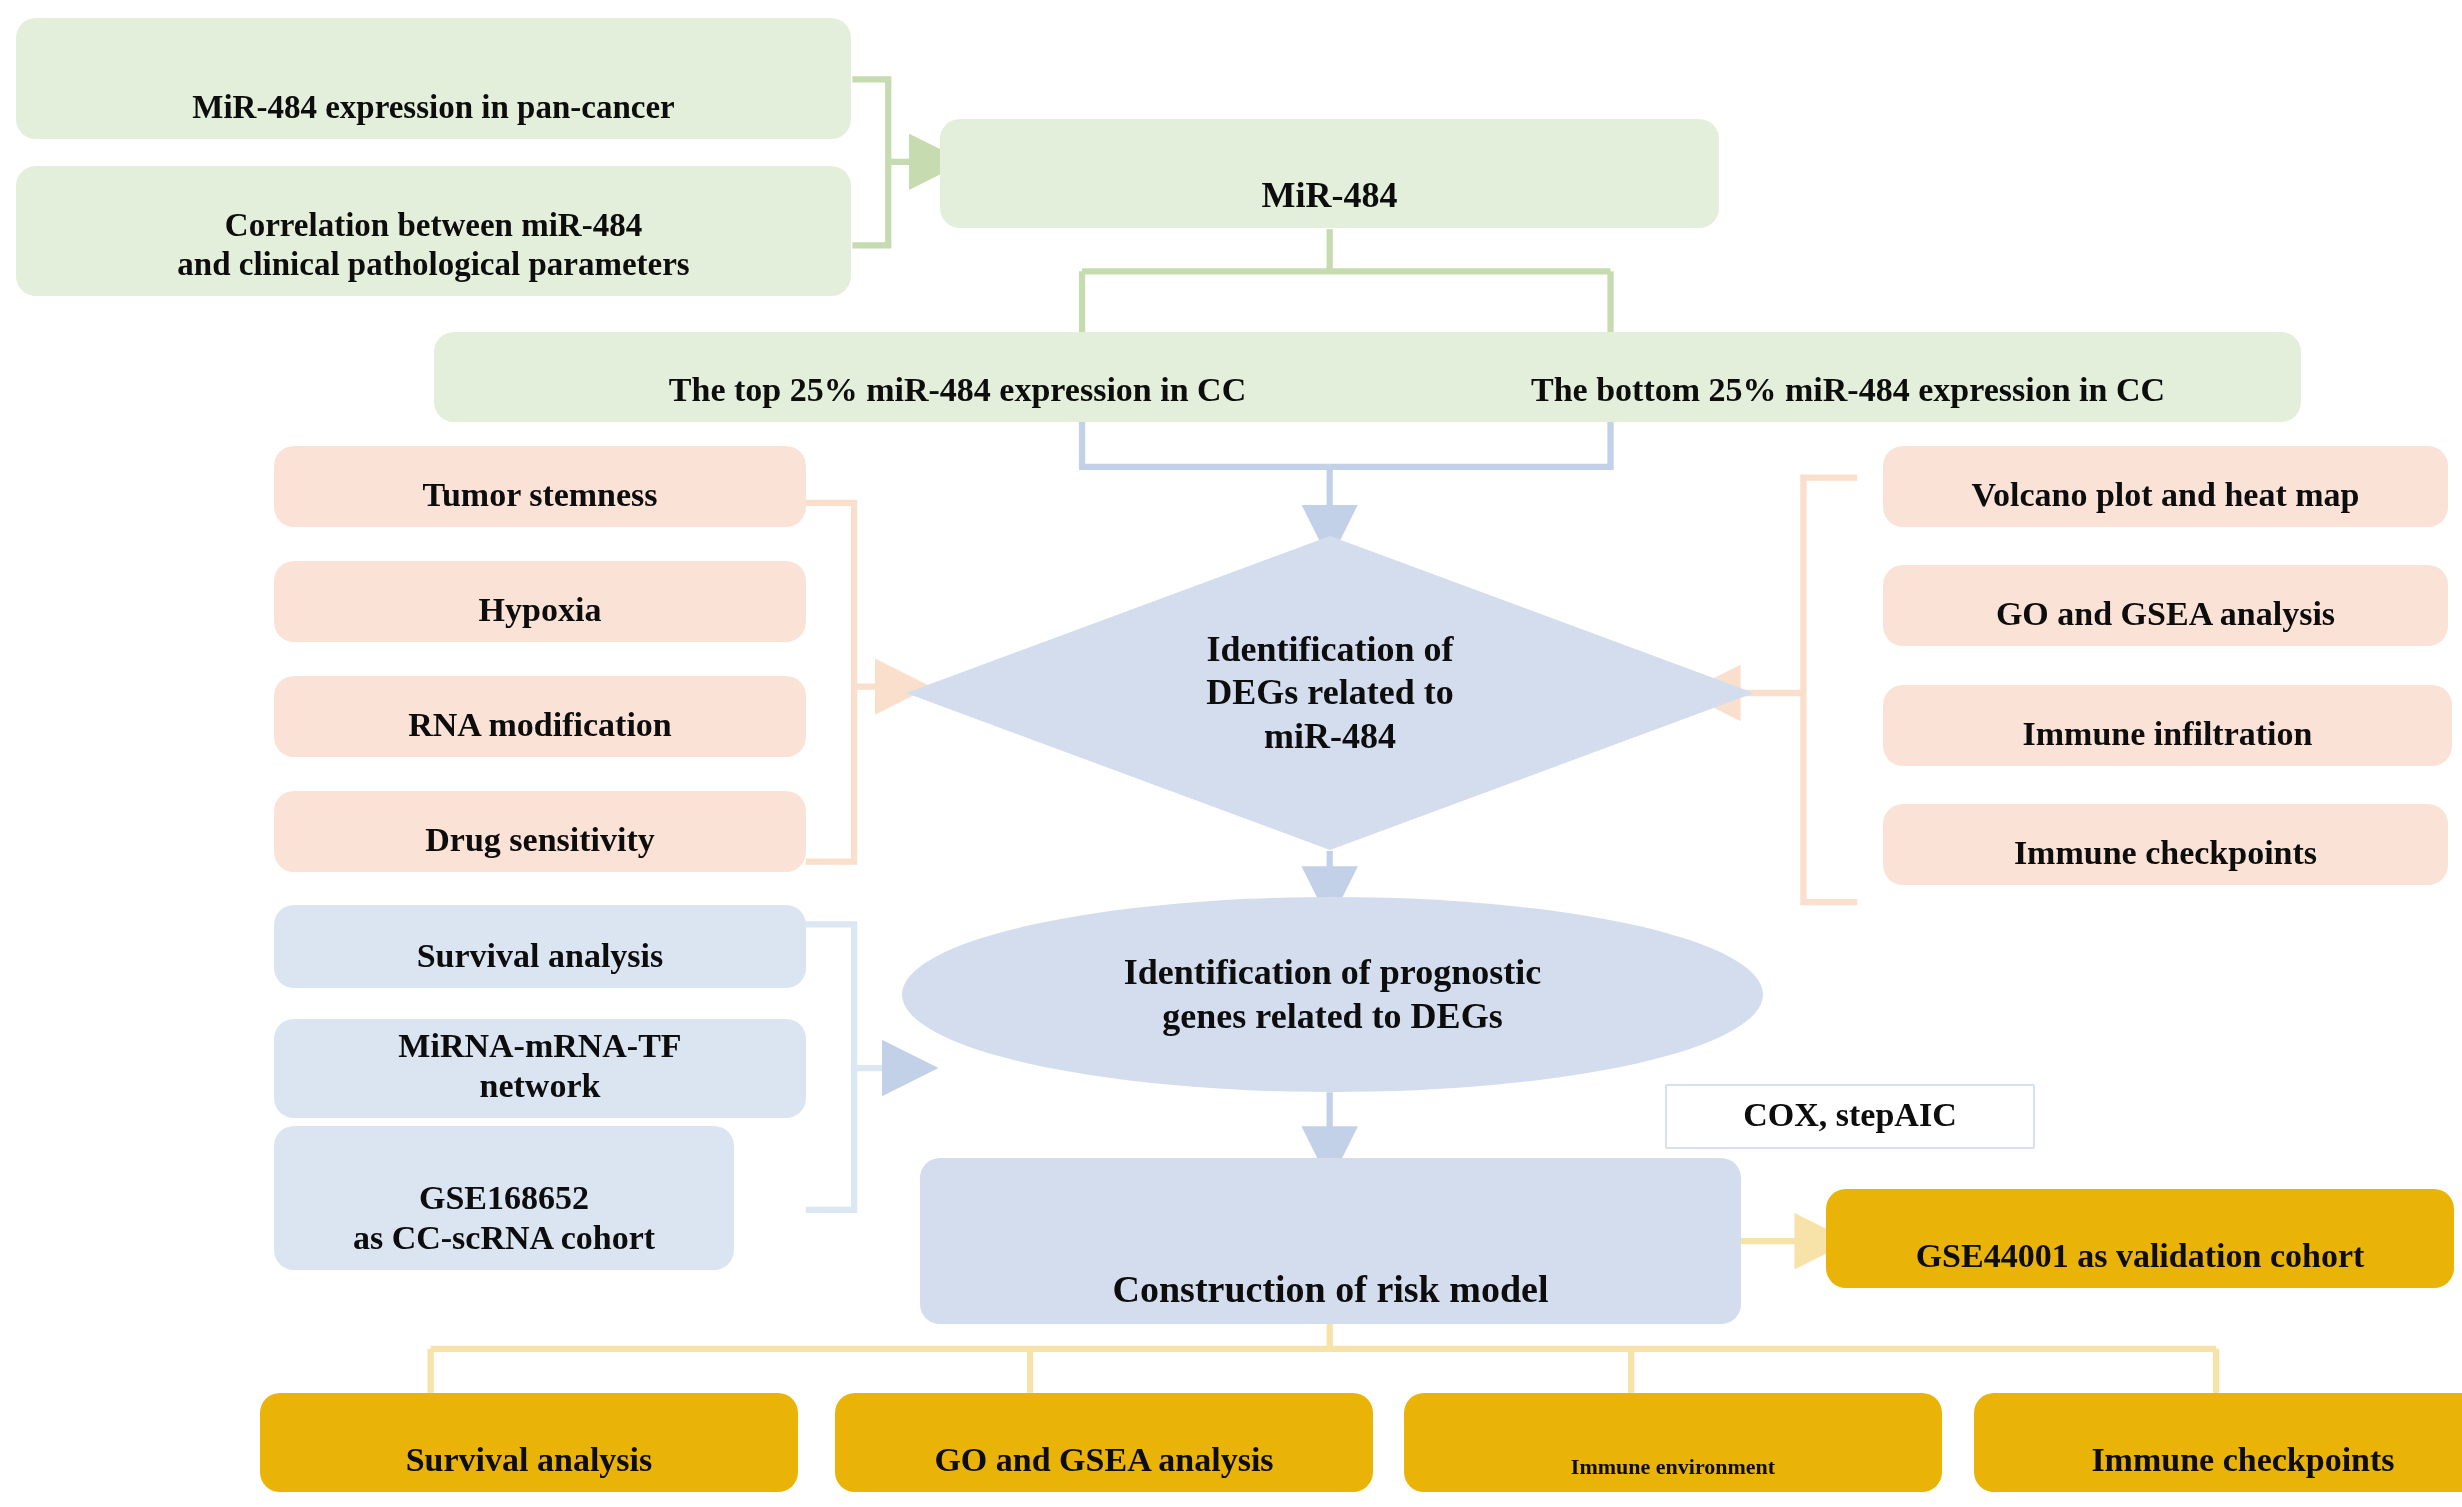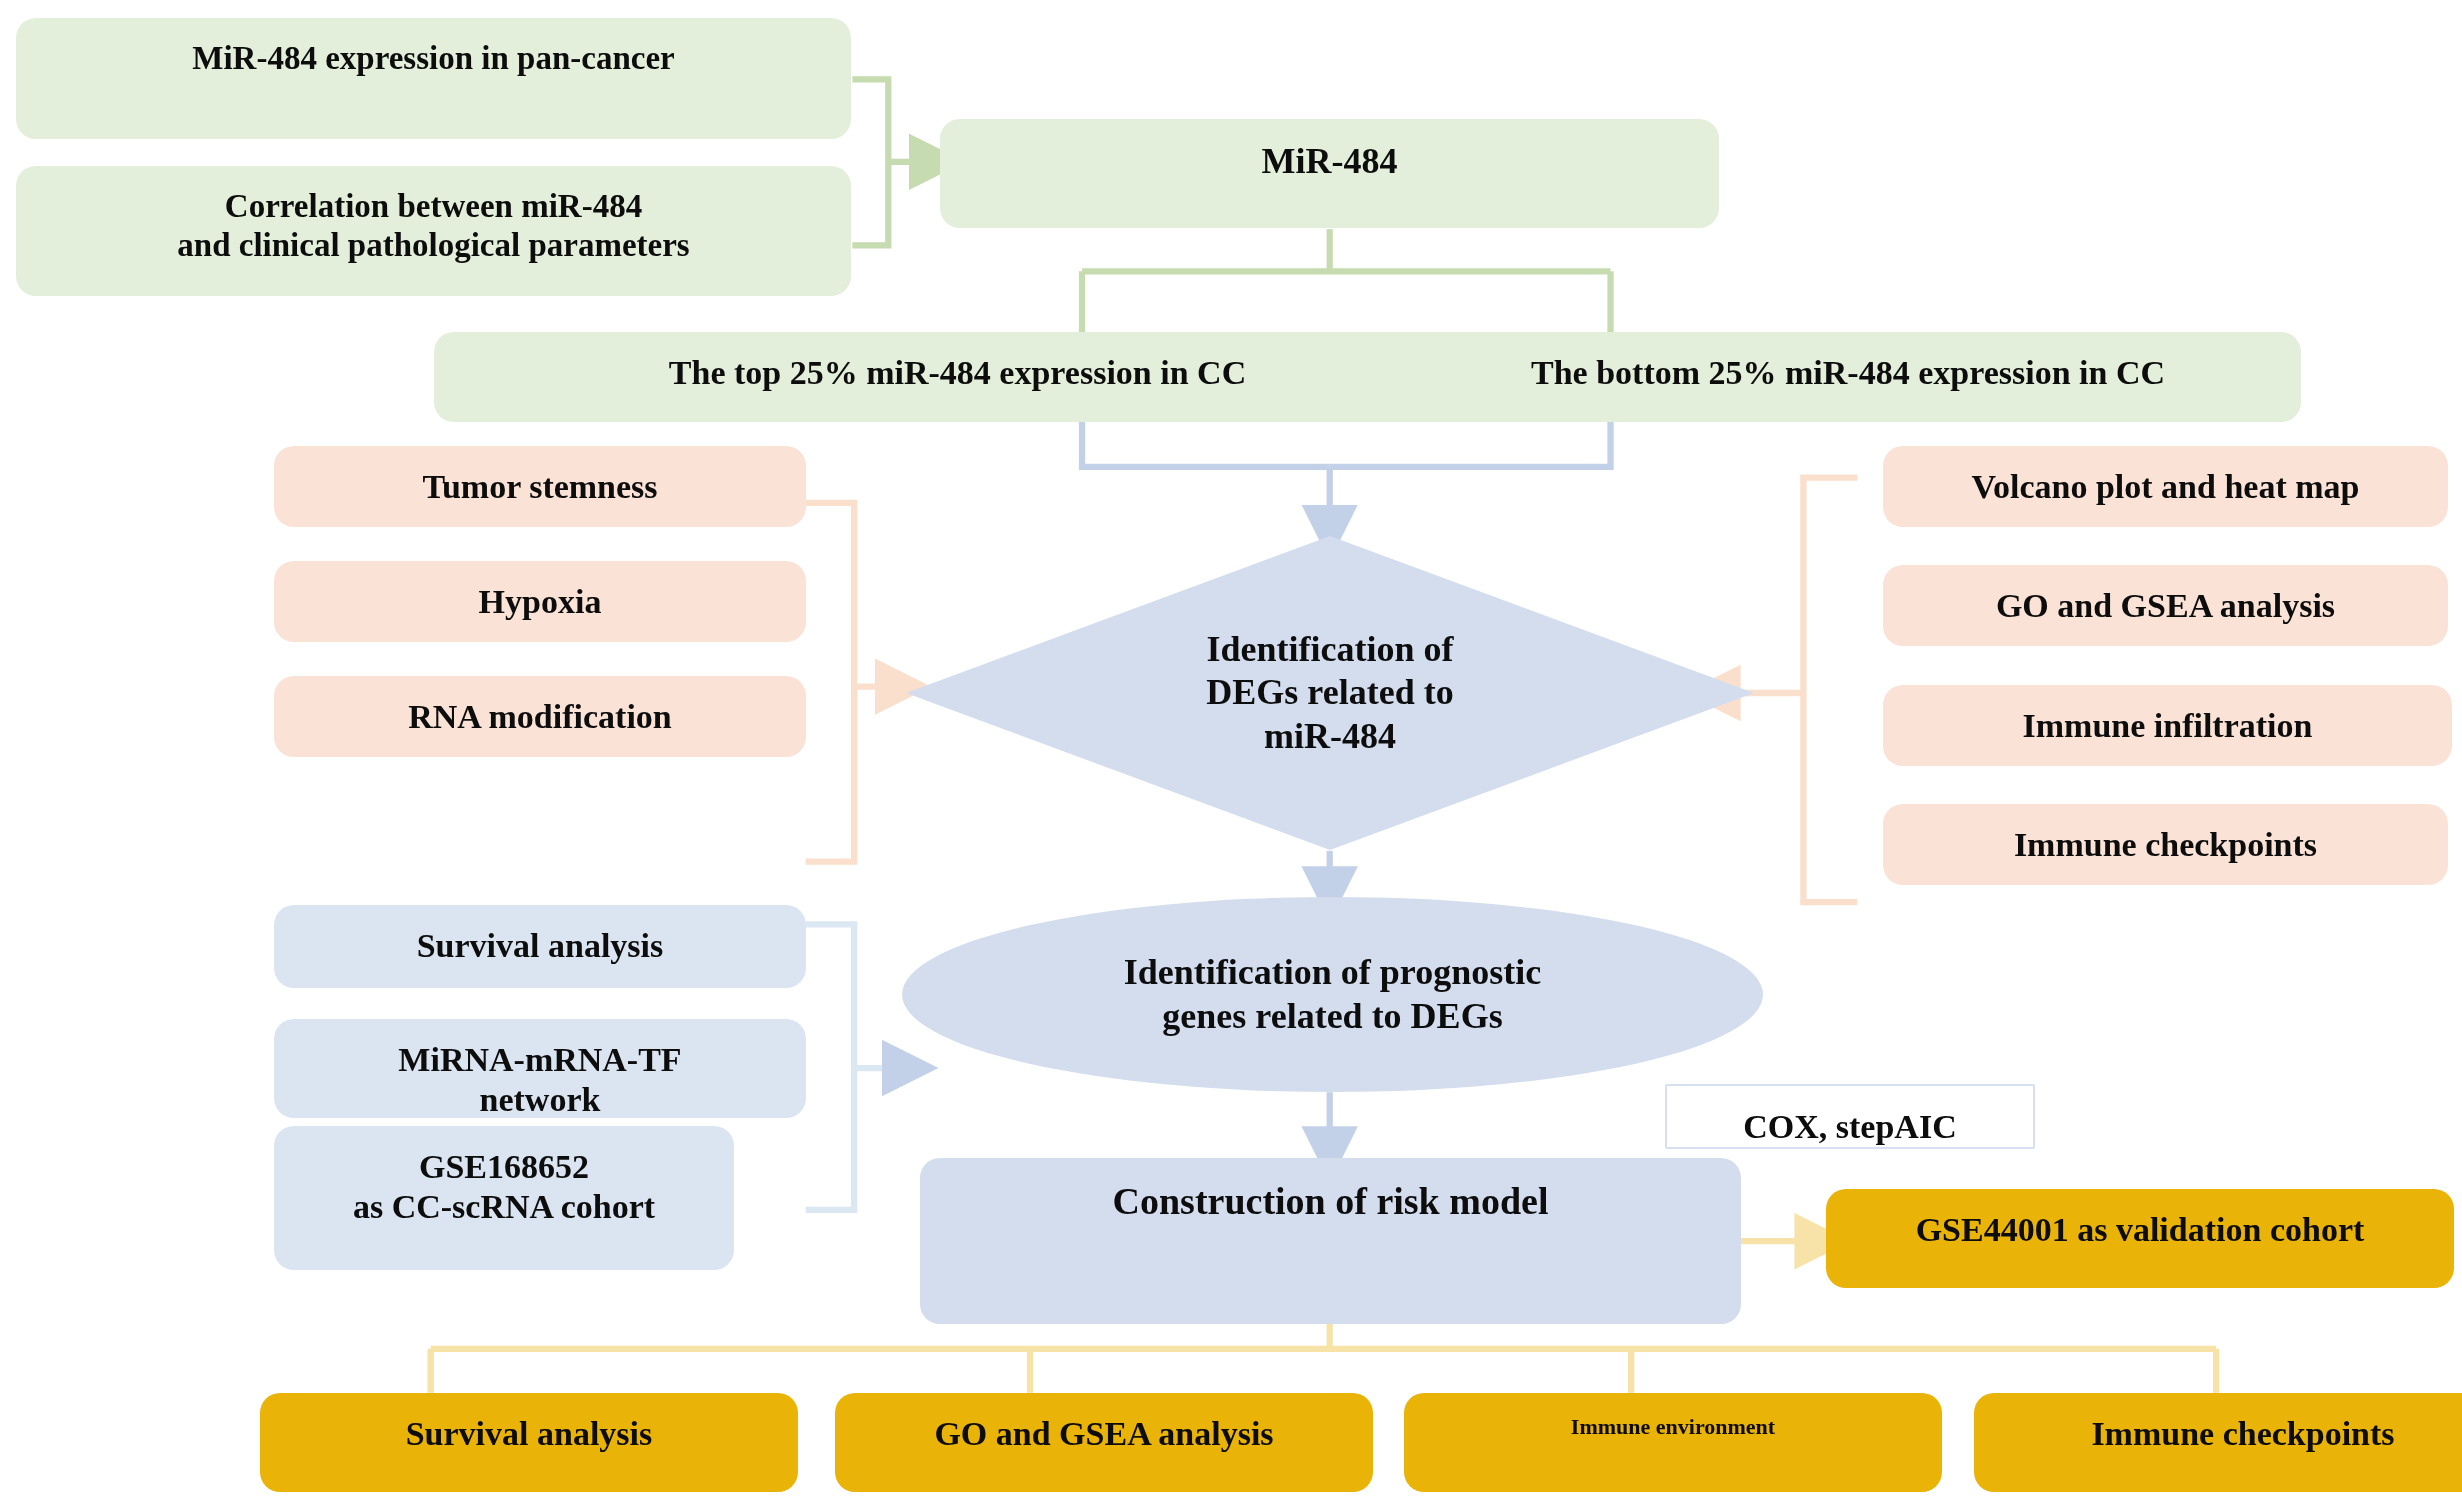--- a/index.html
+++ b/index.html
@@ -13,28 +13,28 @@
   #canvas {
     position: relative;
     width: 2462px;
     height: 1508px;
     background: #ffffff;
     overflow: hidden;
   }
   .node {
     position: absolute;
     display: flex;
-    align-items: flex-start;
+    align-items: flex-end;
     justify-content: center;
     text-align: center;
     font-weight: bold;
     color: #0d0d0d;
     line-height: 1.18;
     box-sizing: border-box;
-    padding: 21px 9px;
+    padding: 12px 9px;
     white-space: pre-line;
   }
   .rbox {
     border-radius: 20px;
   }
   .green  { background: #e3efda; }
   .peach  { background: #fae3d6; }
   .lblue  { background: #dbe5f1; }
   .mblue  { background: #d4ddee; }
   .yellow { background: #eab308; }
@@ -185,20 +185,23 @@
 
   <div class="node rbox peach" style="left:274px; top:446px; width:532px; height:81px; font-size:34px;">
     <span>Tumor stemness</span>
   </div>
   <div class="node rbox peach" style="left:274px; top:561px; width:532px; height:81px; font-size:34px;">
     <span>Hypoxia</span>
   </div>
   <div class="node rbox peach" style="left:274px; top:676px; width:532px; height:81px; font-size:34px;">
     <span>RNA modification</span>
   </div>
+  <div class="node rbox peach" style="left:274px; top:791px; width:532px; height:81px; font-size:34px;">
+    <span>Drug sensitivity</span>
+  </div>
 
   <div class="node rbox lblue" style="left:274px; top:905px; width:532px; height:83px; font-size:34px;">
     <span>Survival analysis</span>
   </div>
   <div class="node rbox lblue" style="left:274px; top:1019px; width:532px; height:99px; font-size:34px;">
     <span>MiRNA-mRNA-TF
 network</span>
   </div>
   <div class="node rbox lblue" style="left:274px; top:1126px; width:460px; height:144px; font-size:34px;">
     <span>GSE168652

